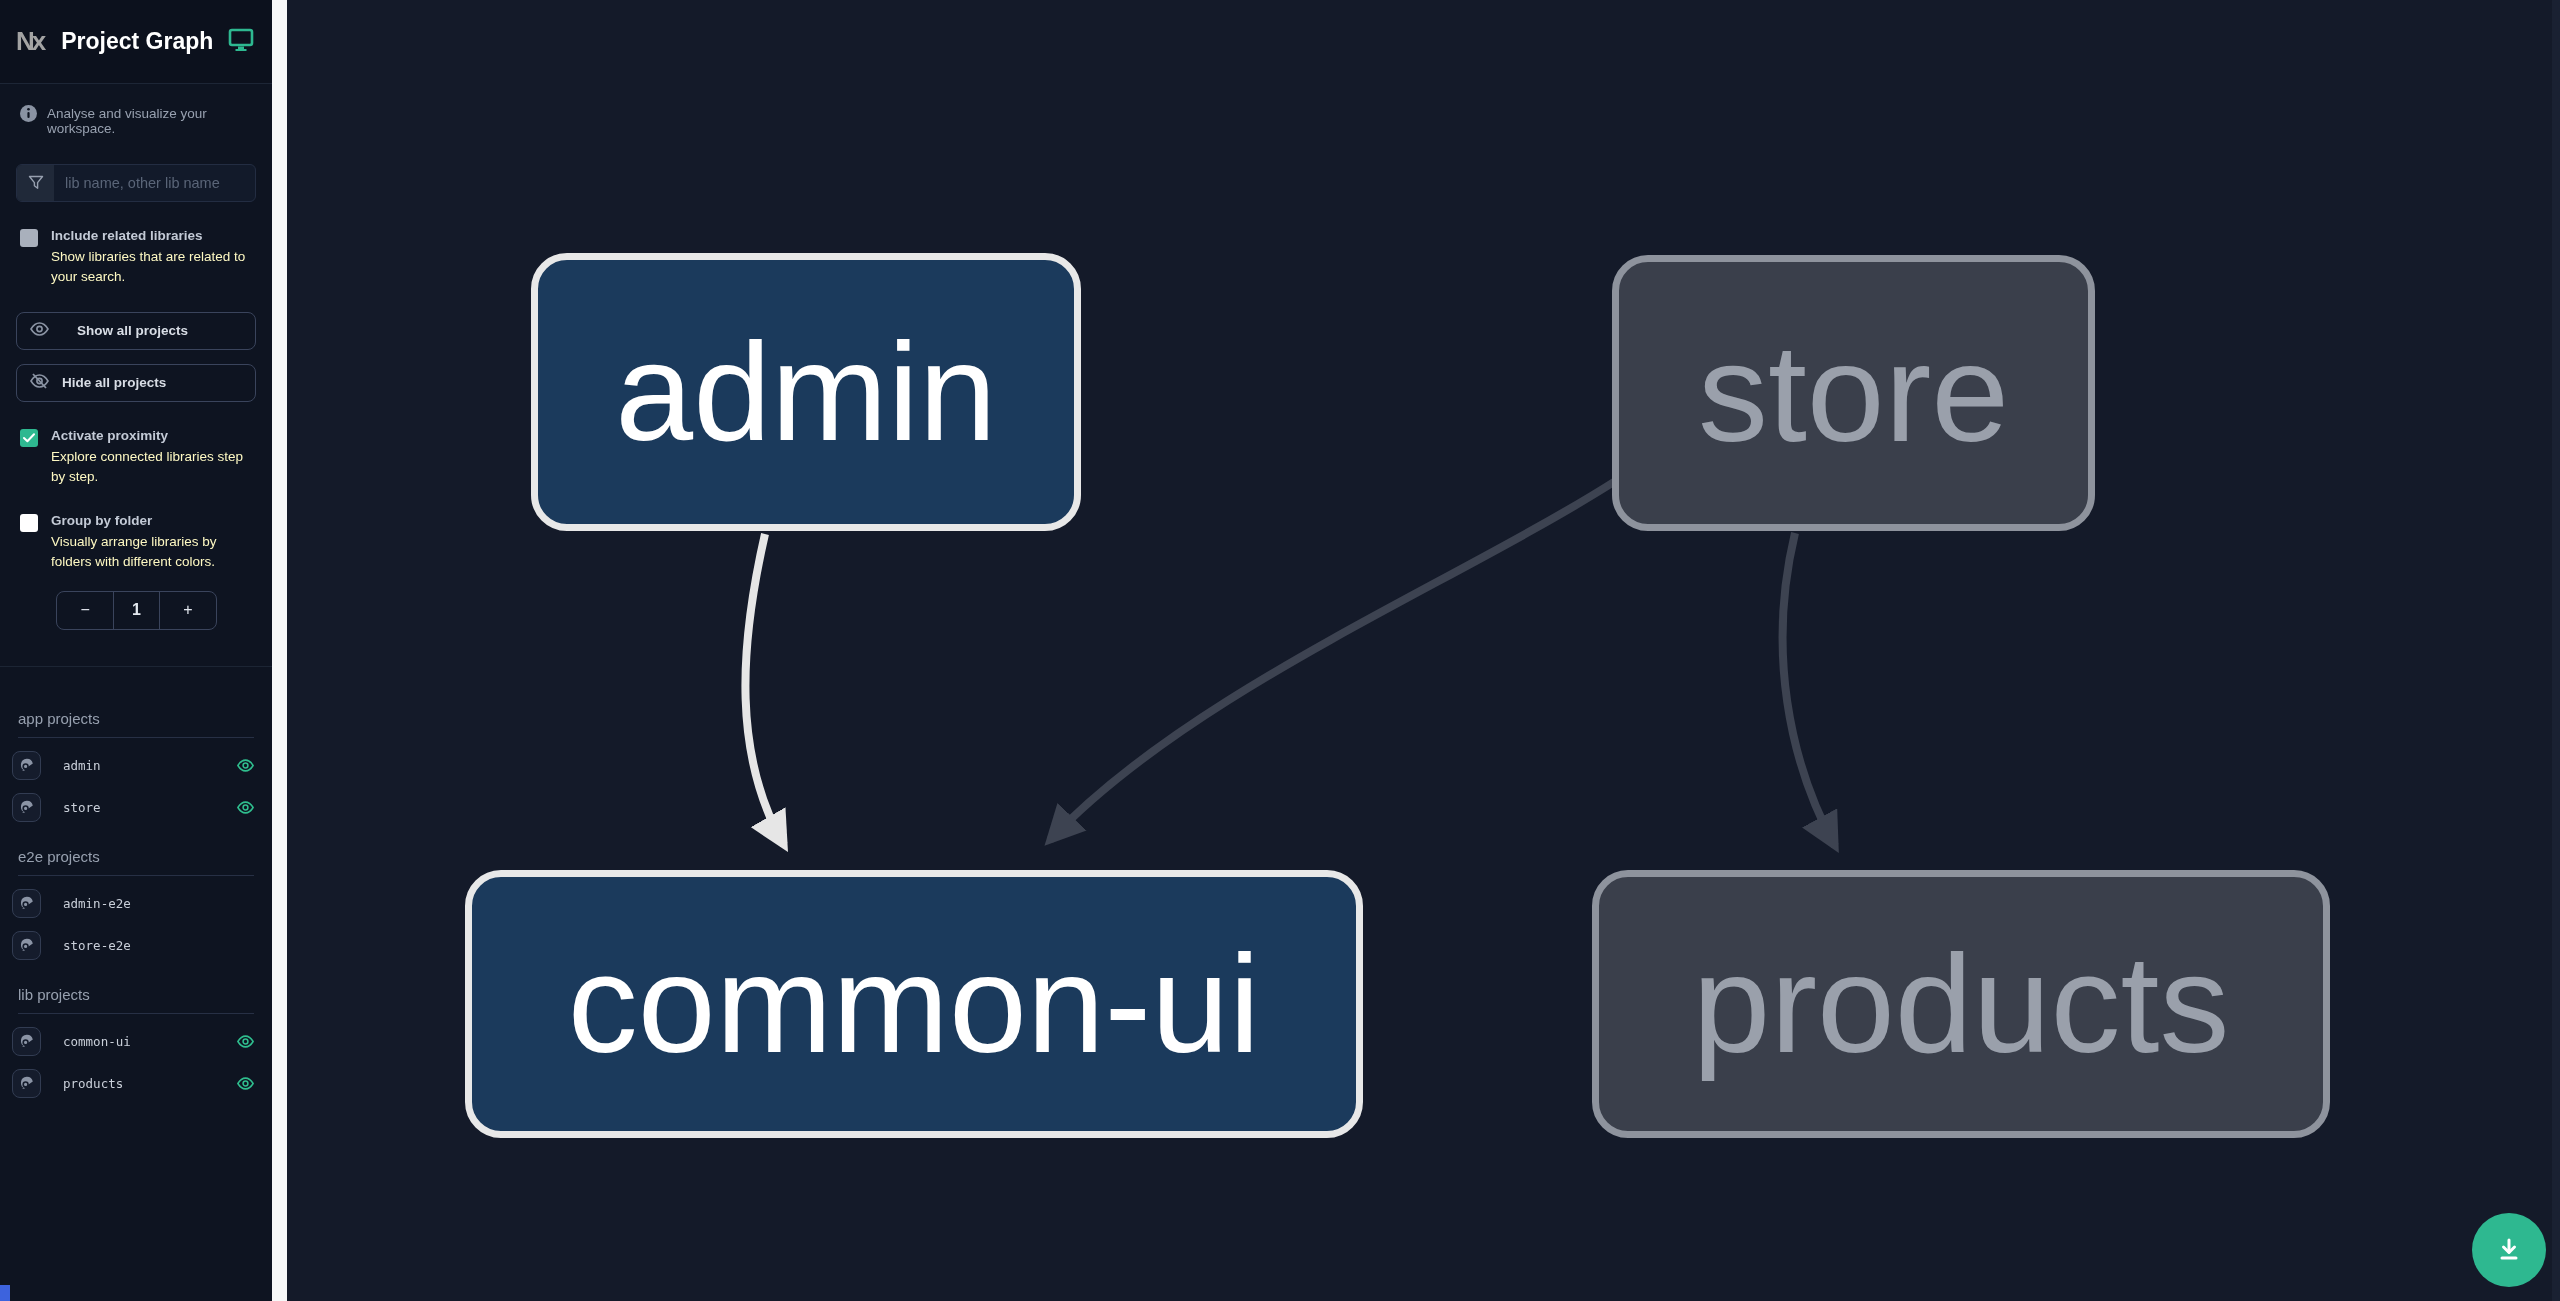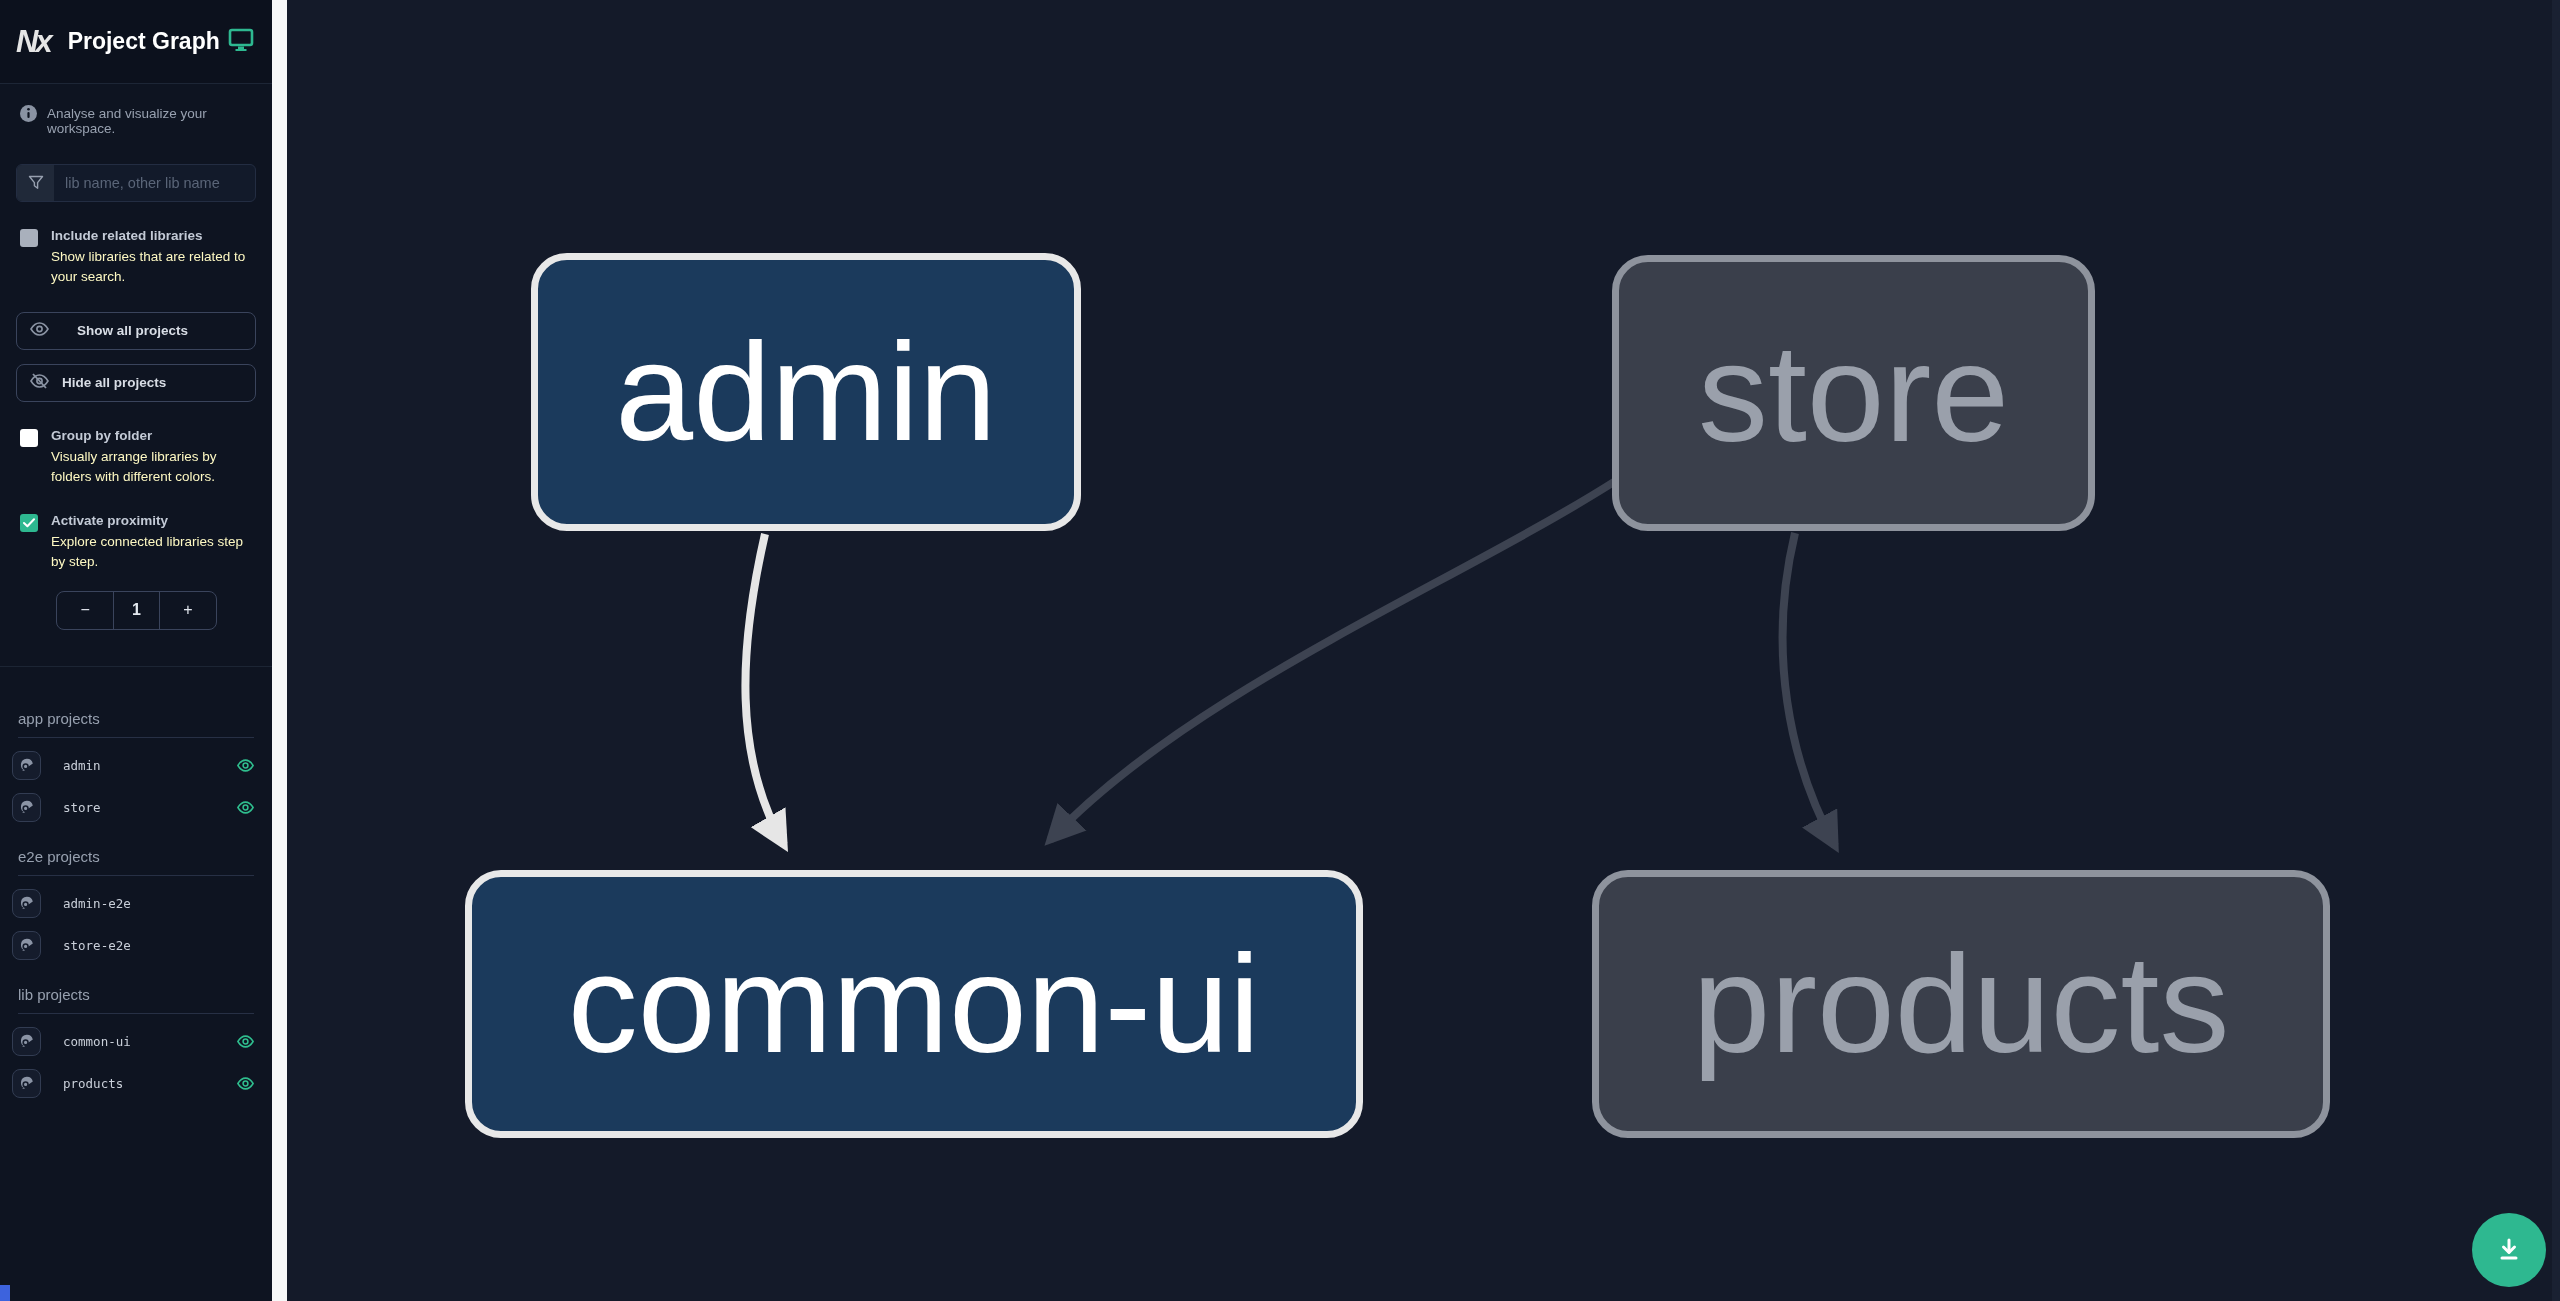--- a/index.html
+++ b/index.html
@@ -3,21 +3,21 @@
 <meta charset="utf-8">
 <style>
   * { box-sizing: border-box; }
   html,body { margin:0; padding:0; background:#131826; }
   body { font-family:"Liberation Sans", sans-serif; }
   .app { position:relative; width:2560px; height:1301px; overflow:hidden; background:#141a29; }
 
   
   .sidebar { position:absolute; left:0; top:0; width:272px; height:100%; background:#0e1421; overflow:hidden; }
   .sidebar-header { height:84px; display:flex; align-items:center; padding:0 18px 0 16px; border-bottom:1px solid #1d2636; background:#0c111d; }
-  .nx-logo { font-size:31px; font-weight:900; color:#e5e5e5; letter-spacing:-3px; font-style:italic; }
+  .nx-logo { font-size:26px; font-weight:900; color:#a3a3a3; letter-spacing:-3px; }
   .app-title { font-size:23px; font-weight:700; color:#ffffff; margin-left:18px; flex:1; }
   .monitor-icon { flex:none; }
 
   .tagline-row { display:flex; align-items:flex-start; gap:10px; padding:22px 14px 6px 20px; font-size:13.5px; color:#98a1b0; }
   .info-icon { flex:none; margin-top:-1px; }
 
   .search-box { margin:22px 16px 0; display:flex; height:38px; background:#121a2a; border:1px solid #232d42; border-radius:6px; overflow:hidden; }
   .search-icon-seg { width:37px; background:#202939; display:flex; align-items:center; justify-content:center; flex:none; }
   .search-box input { flex:1; min-width:0; background:transparent; border:none; outline:none; color:#84cc16; font-size:14.5px; padding:0 11px; font-family:"Liberation Sans",sans-serif; }
   .search-box input::placeholder { color:#5a6578; }
@@ -128,36 +128,36 @@
         <svg width="19" height="16" viewBox="0 0 19 16" fill="none">
           <path d="M1 8 C4 3 7 2 9.5 2 C12 2 15 3 18 8 C15 13 12 14 9.5 14 C7 14 4 13 1 8 Z" stroke="#8a93a3" stroke-width="1.6"></path>
           <circle cx="9.5" cy="8" r="2.6" stroke="#8a93a3" stroke-width="1.6"></circle>
           <line x1="3" y1="1" x2="16" y2="15" stroke="#8a93a3" stroke-width="1.8"></line>
         </svg>
       </span>
       <span>Hide all projects</span>
     </button>
 
     <div class="opt-row">
+      <span class="checkbox cb-checked">
+        <svg width="12" height="10" viewBox="0 0 12 10" fill="none">
+          <path d="M1 5 L4.4 8.3 L11 1.3" stroke="#ffffff" stroke-width="2" stroke-linecap="round" stroke-linejoin="round"></path>
+        </svg>
+      </span>
+      <div>
+        <div class="opt-label">Activate proximity</div>
+        <div class="opt-desc">Explore connected libraries step by step.</div>
+      </div>
+    </div>
+
+    <div class="opt-row">
       <span class="checkbox cb-white"></span>
       <div>
         <div class="opt-label">Group by folder</div>
         <div class="opt-desc">Visually arrange libraries by folders with different colors.</div>
-      </div>
-    </div>
-
-    <div class="opt-row">
-      <span class="checkbox cb-checked">
-        <svg width="12" height="10" viewBox="0 0 12 10" fill="none">
-          <path d="M1 5 L4.4 8.3 L11 1.3" stroke="#ffffff" stroke-width="2" stroke-linecap="round" stroke-linejoin="round"></path>
-        </svg>
-      </span>
-      <div>
-        <div class="opt-label">Activate proximity</div>
-        <div class="opt-desc">Explore connected libraries step by step.</div>
       </div>
     </div>
 
     <div class="stepper">
       <button class="stepper-cell">−</button>
       <span class="stepper-cell stepper-value">1</span>
       <button class="stepper-cell">+</button>
     </div>
 
     <hr class="sidebar-divider">

